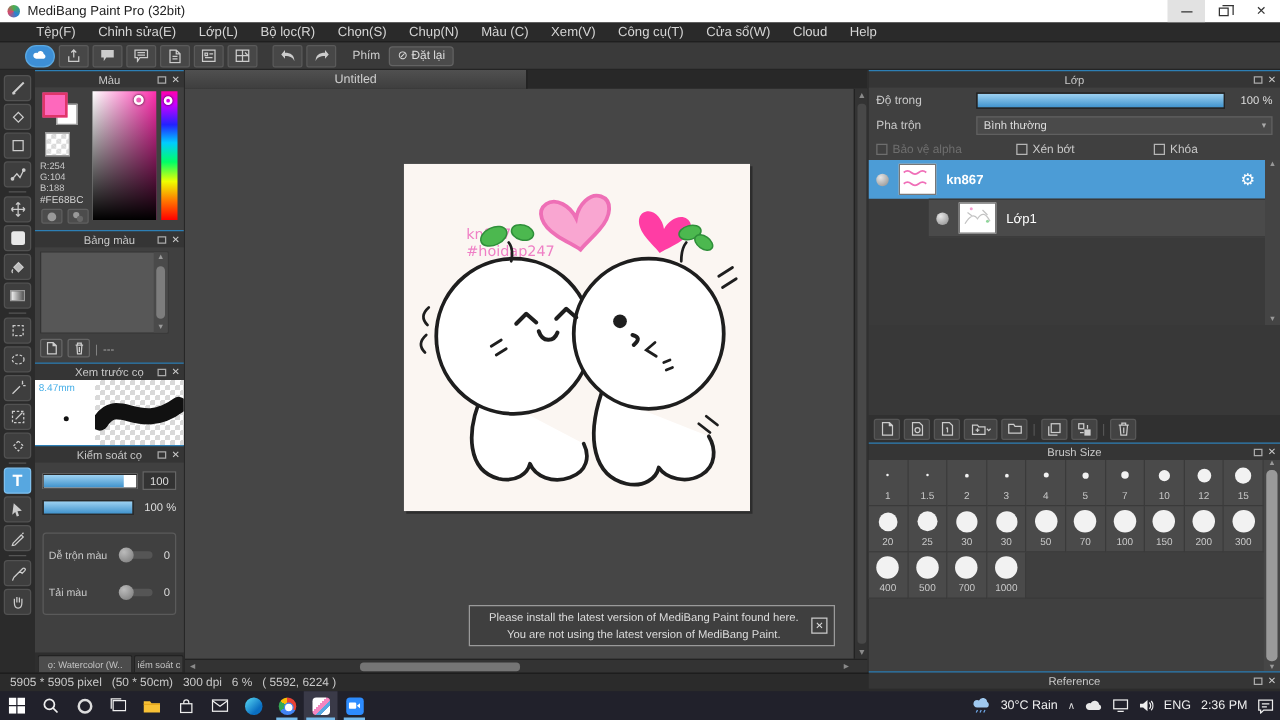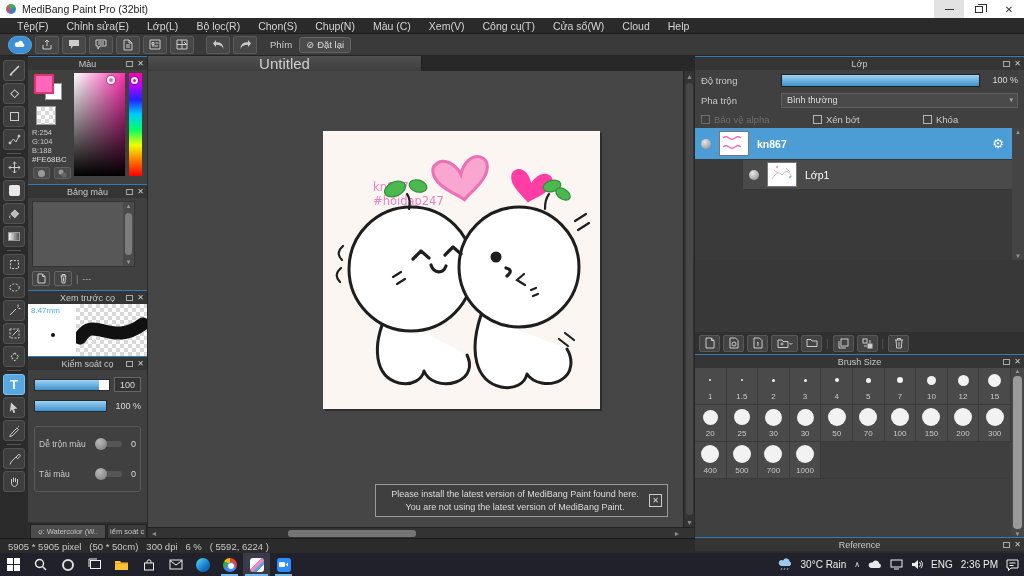--- a/index.html
+++ b/index.html
@@ -14,26 +14,26 @@
   .titlebar-text { font-size:10.5px; color:#222; flex:1; }
   .win-btn { width:30px; height:18px; display:flex; align-items:center; justify-content:center; color:#333; }
   .win-min { background:#e2e2e2; }
   .min-glyph { width:9px; height:1px; background:#333; display:block; }
   .restore-glyph { width:8px; height:7px; border:1px solid #333; position:relative; background:#fff; }
   .restore-glyph::before { content:""; position:absolute; left:2px; top:-3px; width:8px; height:7px;
     border:1px solid #333; border-left:none; border-bottom:none; }
   .close-glyph { font-size:10px; }
 
   
-  .menubar { height:16px; background:#2a2a2a; display:flex; align-items:center; padding-left:8px;
+  .menubar { height:16px; background:#2a2a2a; display:flex; align-items:center; padding-left:20px;
     border-bottom:1px solid #1c1c1c; }
   .menu-item { font-size:10.5px; color:#d6d6d6; padding:0 9px; white-space:nowrap; }
 
   
-  .toolbar { height:22px; background:#3a3a3a; display:flex; align-items:center; padding-left:8px; gap:3px;
+  .toolbar { height:22px; background:#3a3a3a; display:flex; align-items:center; padding-left:20px; gap:3px;
     border-bottom:1px solid #242424; }
   .tbtn { width:24px; height:18px; background:#474747; border:1px solid #5a5a5a; border-radius:2px;
     display:flex; align-items:center; justify-content:center; color:#cfcfcf; font-size:11px; }
   .tbtn.round-blue { background:#3d8fd6; border-color:#5aa7e0; border-radius:9px; }
   .tb-sep { width:6px; }
   .phim-label { color:#cfcfcf; font-size:9.5px; margin:0 4px 0 10px; }
   .reset-btn { height:16px; background:#4b4b4b; border:1px solid #636363; border-radius:3px; color:#ddd;
     font-size:9.5px; display:flex; align-items:center; gap:3px; padding:0 6px; }
   .svgi { display:block; }
 
@@ -118,21 +118,21 @@
   .bottom-tabs { height:16px; background:#2e2e2e; display:flex; align-items:flex-end; gap:1px; padding-left:2px; flex:none; }
   .btab { height:14px; font-size:7.5px; color:#c3c3c3; display:flex; align-items:center; justify-content:center;
     border:1px solid #222; border-bottom:none; border-radius:2px 2px 0 0; overflow:hidden; white-space:nowrap; }
   .btab1 { width:77px; background:#4c4c4c; }
   .btab2 { width:40px; background:#3b3b3b; }
 
   
   .center { flex:1; display:flex; flex-direction:column; min-width:0; background:#464646; }
   .tabbar { height:15px; background:#282828; display:flex; flex:none; }
   .doc-tab { width:274px; background:linear-gradient(#505050,#3e3e3e); border-right:1px solid #1f1f1f;
-    display:flex; align-items:center; justify-content:center; font-size:15px; color:#cfcfcf;text-align:center; }
+    display:flex; align-items:center; justify-content:center; font-size:10px; color:#cfcfcf;text-align:center; }
   .canvas-area { flex:1; position:relative; overflow:hidden; }
   .artwork { position:absolute; left:175px; top:60px; width:277px; height:278px;
     box-shadow:2px 2px 0 rgba(0,0,0,.35); }
   .notif { position:absolute; left:227px; top:413px; width:293px; height:33px; background:#3f3f3f;
     border:1px solid #9a9a9a; display:flex; align-items:center; padding:0 5px; }
   .notif-text { flex:1; font-size:9px; color:#ddd; text-align:center; line-height:1.35; }
   .notif-close { width:13px; height:13px; border:1px solid #ccc; color:#ddd; font-size:8px;
     display:flex; align-items:center; justify-content:center; }
   .hscroll { position:absolute; left:0; right:0; bottom:0; height:11px; background:#333; border-top:1px solid #222; }
   .hs-arrow { position:absolute; top:0; width:12px; height:11px; color:#8a8a8a; font-size:7px;

